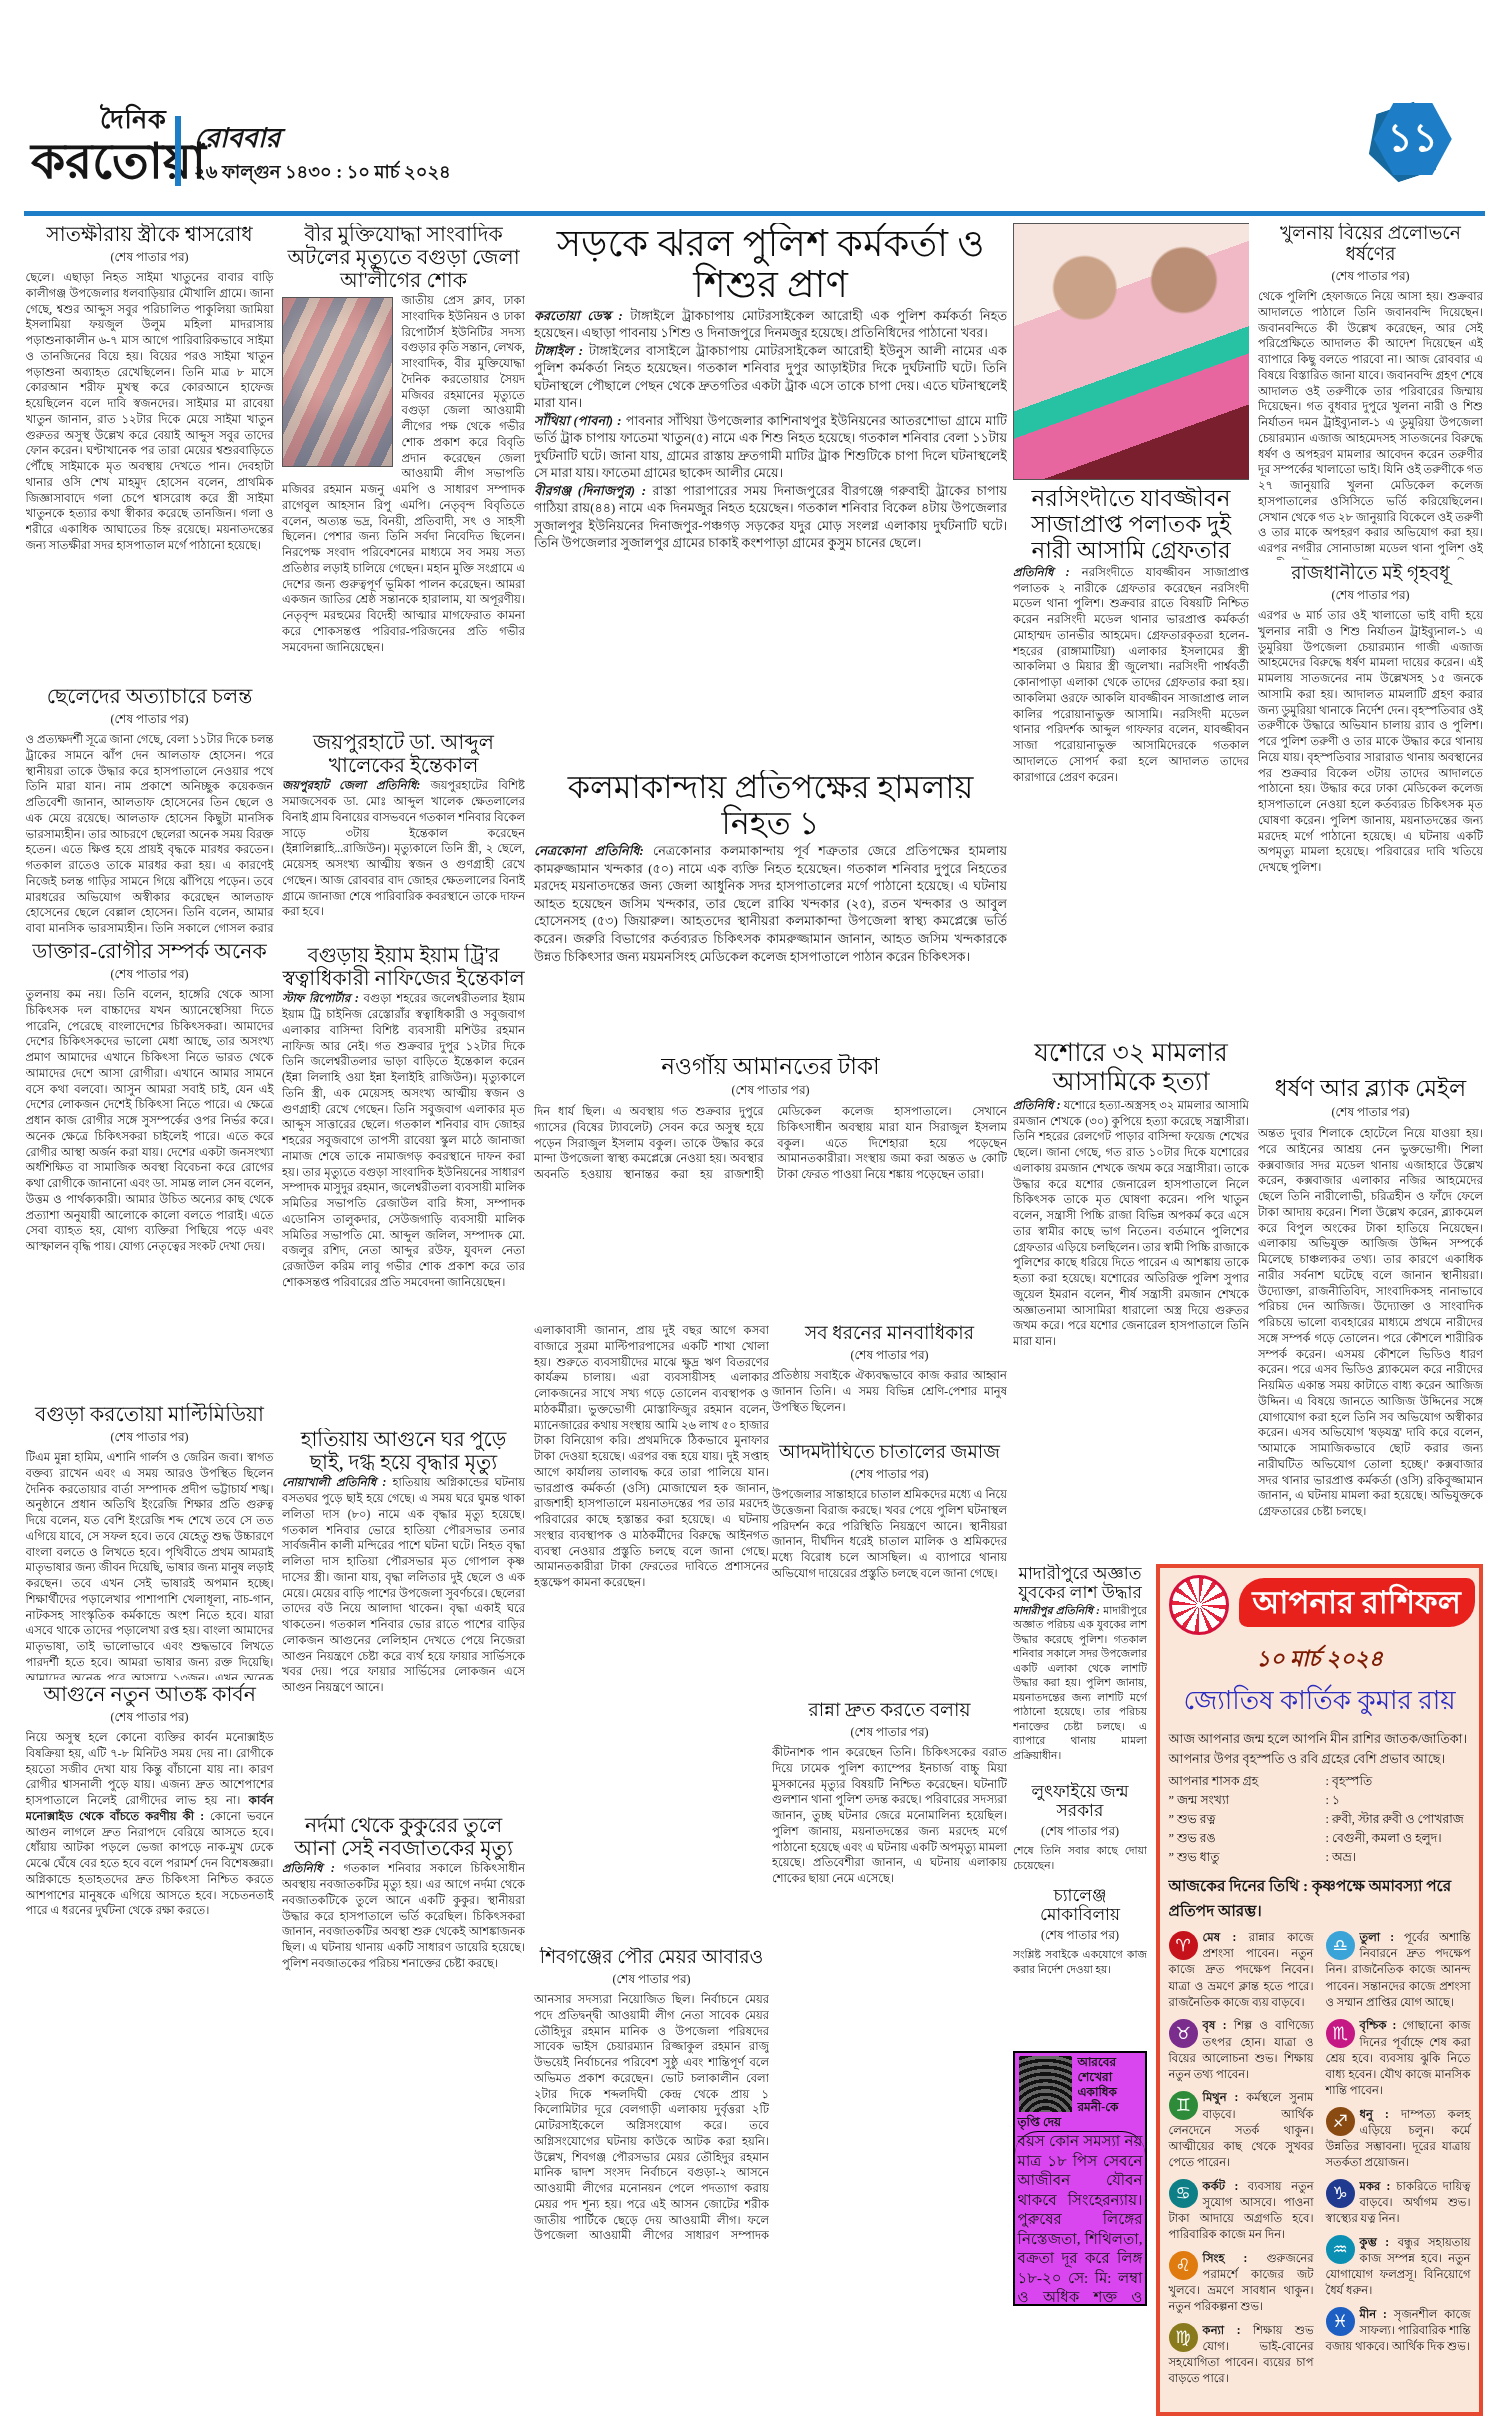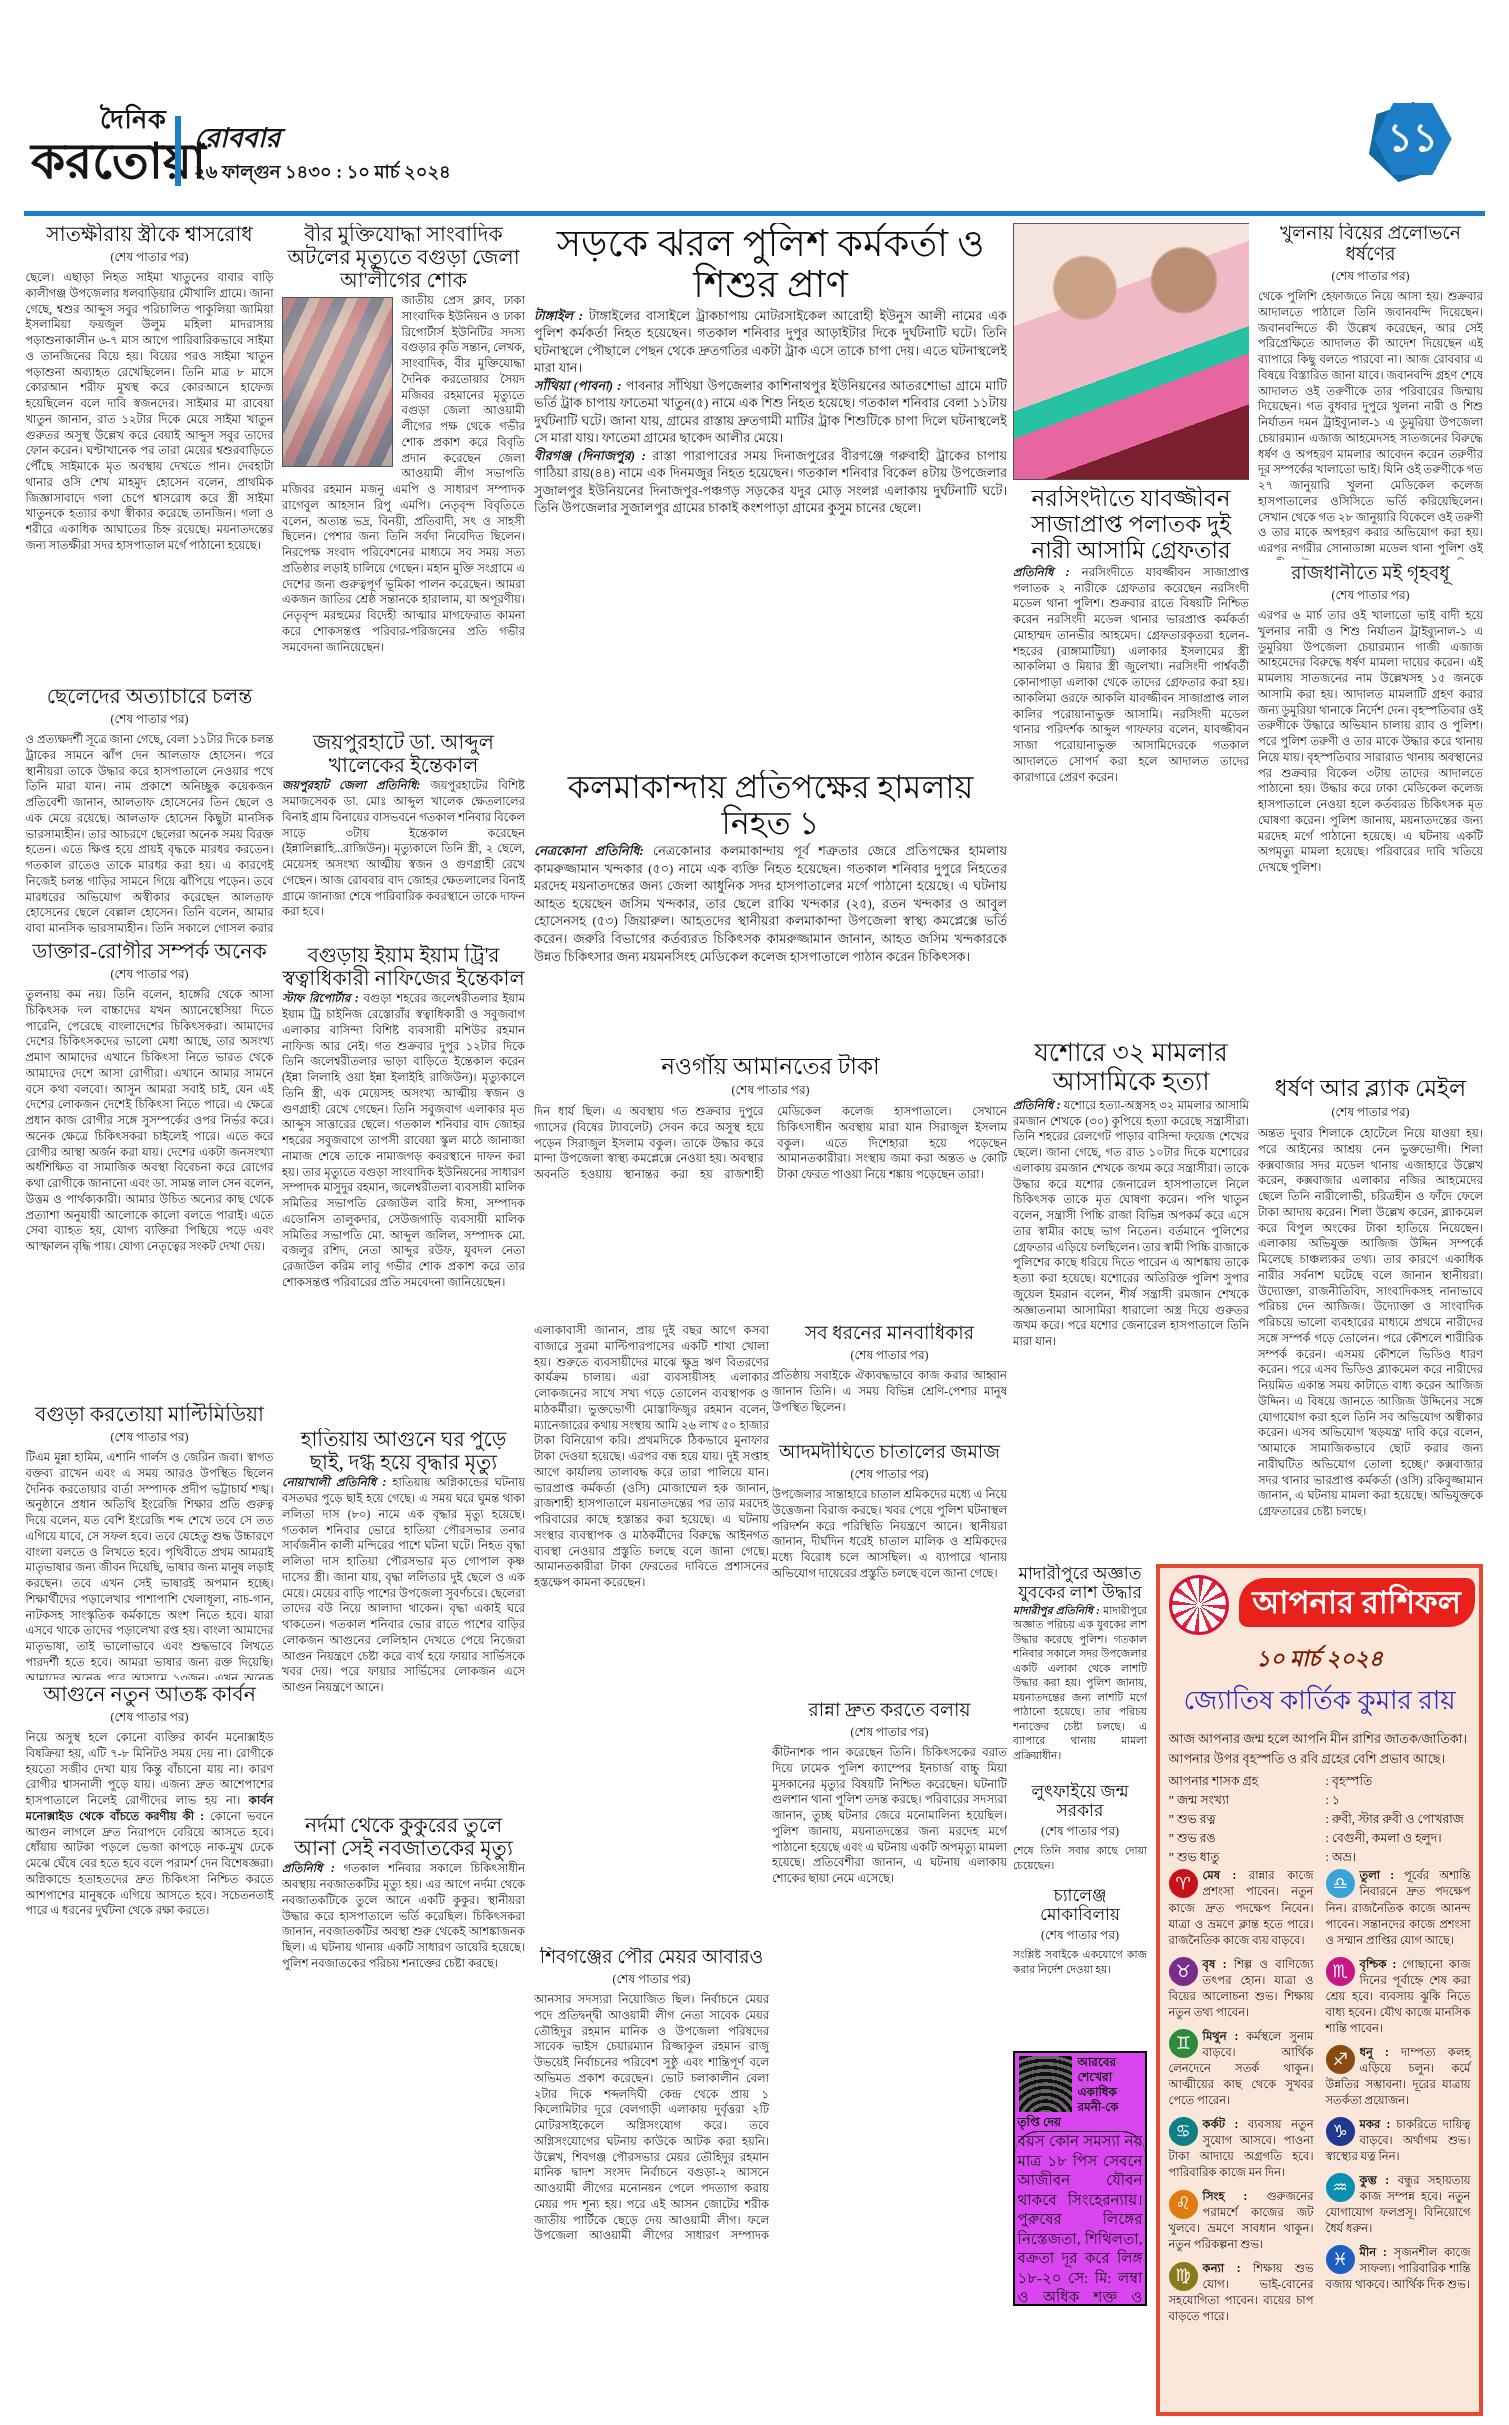--- a/index.html
+++ b/index.html
@@ -167,20 +167,24 @@
     <h2 class="hl h24">নর্দমা থেকে কুকুরের তুলে আনা সেই নবজাতকের মৃত্যু</h2>
     <p class="bd">
       <span class="byline">প্রতিনিধি :</span>
       <span>গতকাল শনিবার সকালে চিকিৎসাধীন অবস্থায় নবজাতকটির মৃত্যু হয়। এর আগে নর্দমা থেকে নবজাতকটিকে তুলে আনে একটি কুকুর। স্থানীয়রা উদ্ধার করে হাসপাতালে ভর্তি করেছিল। চিকিৎসকরা জানান, নবজাতকটির অবস্থা শুরু থেকেই আশঙ্কাজনক ছিল। এ ঘটনায় থানায় একটি সাধারণ ডায়েরি হয়েছে। পুলিশ নবজাতকের পরিচয় শনাক্তের চেষ্টা করছে।</span>
     </p>
   </div>
 
   <div class="art" style="left:534px;top:223px;width:473px;height:544px;">
     <h2 class="hl h44">সড়কে ঝরল পুলিশ কর্মকর্তা ও শিশুর প্রাণ</h2>
     <p class="bd" style="font-size:12.8px;">
+      <span class="byline">করতোয়া ডেস্ক :</span>
+      <span>টাঙ্গাইলে ট্রাকচাপায় মোটরসাইকেল আরোহী এক পুলিশ কর্মকর্তা নিহত হয়েছেন। এছাড়া পাবনায় ১শিশু ও দিনাজপুরে দিনমজুর হয়েছে। প্রতিনিধিদের পাঠানো খবর।</span>
+    </p>
+    <p class="bd" style="font-size:12.8px;">
       <span class="byline">টাঙ্গাইল :</span>
       <span>টাঙ্গাইলের বাসাইলে ট্রাকচাপায় মোটরসাইকেল আরোহী ইউনুস আলী নামের এক পুলিশ কর্মকর্তা নিহত হয়েছেন। গতকাল শনিবার দুপুর আড়াইটার দিকে দুর্ঘটনাটি ঘটে। তিনি ঘটনাস্থলে পৌছালে পেছন থেকে দ্রুতগতির একটা ট্রাক এসে তাকে চাপা দেয়। এতে ঘটনাস্থলেই মারা যান।</span>
     </p>
     <p class="bd" style="font-size:12.8px;">
       <span class="byline">সাঁথিয়া (পাবনা) :</span>
       <span>পাবনার সাঁথিয়া উপজেলার কাশিনাথপুর ইউনিয়নের আতরশোভা গ্রামে মাটি ভর্তি ট্রাক চাপায় ফাতেমা খাতুন(৫) নামে এক শিশু নিহত হয়েছে। গতকাল শনিবার বেলা ১১টায় দুর্ঘটনাটি ঘটে। জানা যায়, গ্রামের রাস্তায় দ্রুতগামী মাটির ট্রাক শিশুটিকে চাপা দিলে ঘটনাস্থলেই সে মারা যায়। ফাতেমা গ্রামের ছাকেদ আলীর মেয়ে।</span>
     </p>
     <p class="bd" style="font-size:12.8px;">
       <span class="byline">বীরগঞ্জ (দিনাজপুর) :</span>
       <span>রাস্তা পারাপারের সময় দিনাজপুরের বীরগঞ্জে গরুবাহী ট্রাকের চাপায় গাঠিয়া রায়(৪৪) নামে এক দিনমজুর নিহত হয়েছেন। গতকাল শনিবার বিকেল ৪টায় উপজেলার সুজালপুর ইউনিয়নের দিনাজপুর-পঞ্চগড় সড়কের যদুর মোড় সংলগ্ন এলাকায় দুর্ঘটনাটি ঘটে। তিনি উপজেলার সুজালপুর গ্রামের চাকাই কংশপাড়া গ্রামের কুসুম চানের ছেলে।</span>
@@ -327,20 +331,21 @@
       <div class="fact">
           <span class="flabel">”  শুভ রঙ</span>
           <span class="fval">বেগুনী, কমলা ও হলুদ।</span>
         </div>
       <div class="fact">
           <span class="flabel">”  শুভ ধাতু</span>
           <span class="fval">অভ্র।</span>
         </div>
     </div>
 
+    <div class="tithi">আজকের দিনের তিথি : কৃষ্ণপক্ষে অমাবস্যা পরে প্রতিপদ আরম্ভ।</div>
 
     <div class="signs">
       <div class="sign"><span class="sicon s1">
             <span>♈</span>
           </span><span class="sname">মেষ</span><span>রান্নার কাজে প্রশংসা পাবেন। নতুন কাজে দ্রুত পদক্ষেপ নিবেন। যাত্রা ও ভ্রমণে ক্লান্ত হতে পারে। রাজনৈতিক কাজে ব্যয় বাড়বে।</span></div>
       <div class="sign"><span class="sicon s2">
             <span>♉</span>
           </span><span class="sname">বৃষ</span><span>শিল্প ও বাণিজ্যে তৎপর হোন। যাত্রা ও বিয়ের আলোচনা শুভ। শিক্ষায় নতুন তথ্য পাবেন।</span></div>
       <div class="sign"><span class="sicon s3">
             <span>♊</span>

